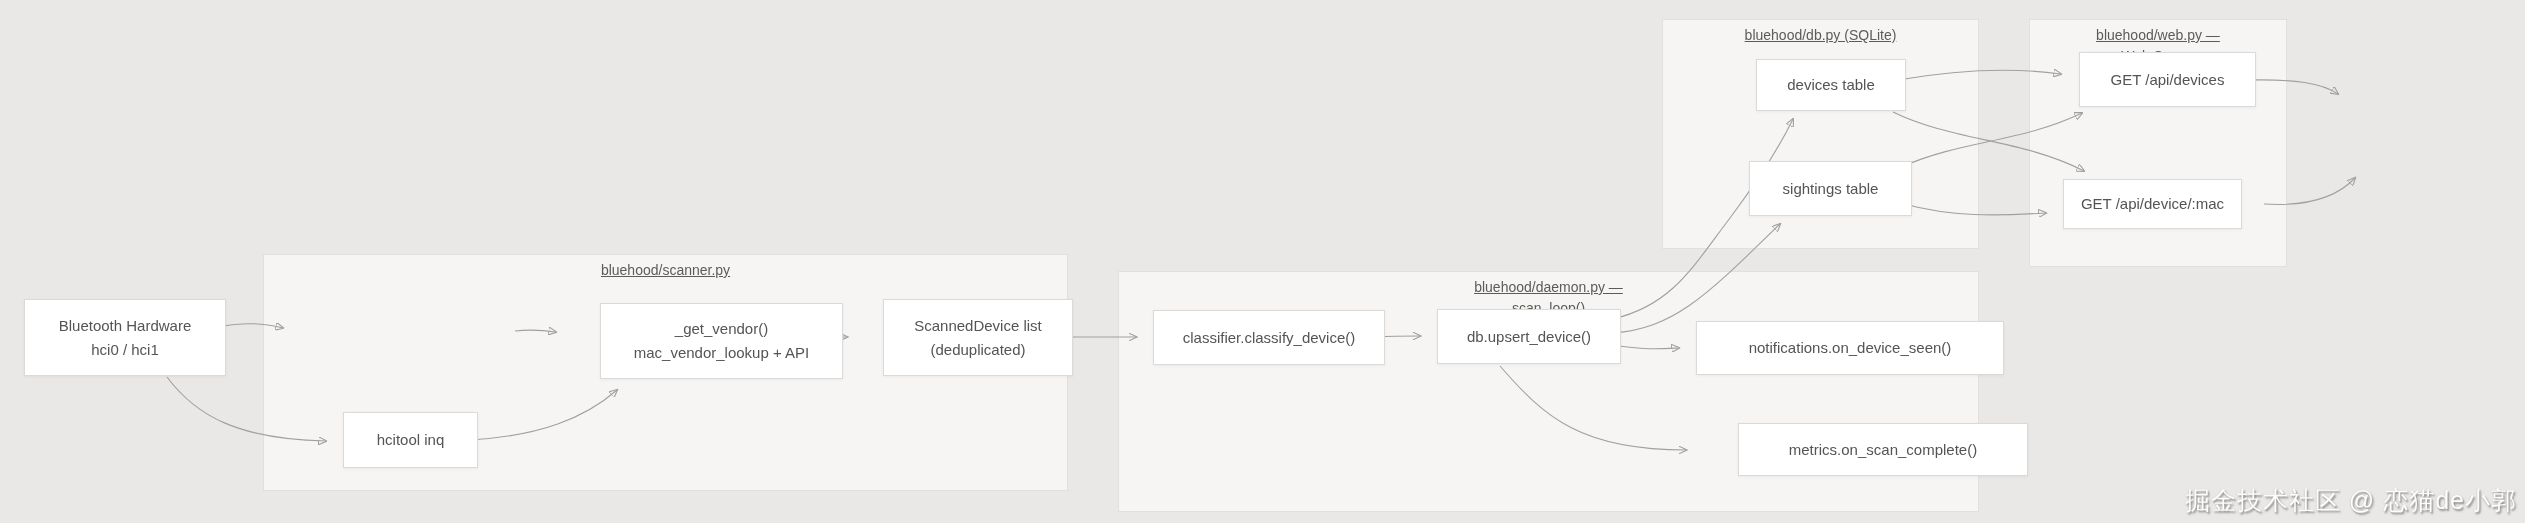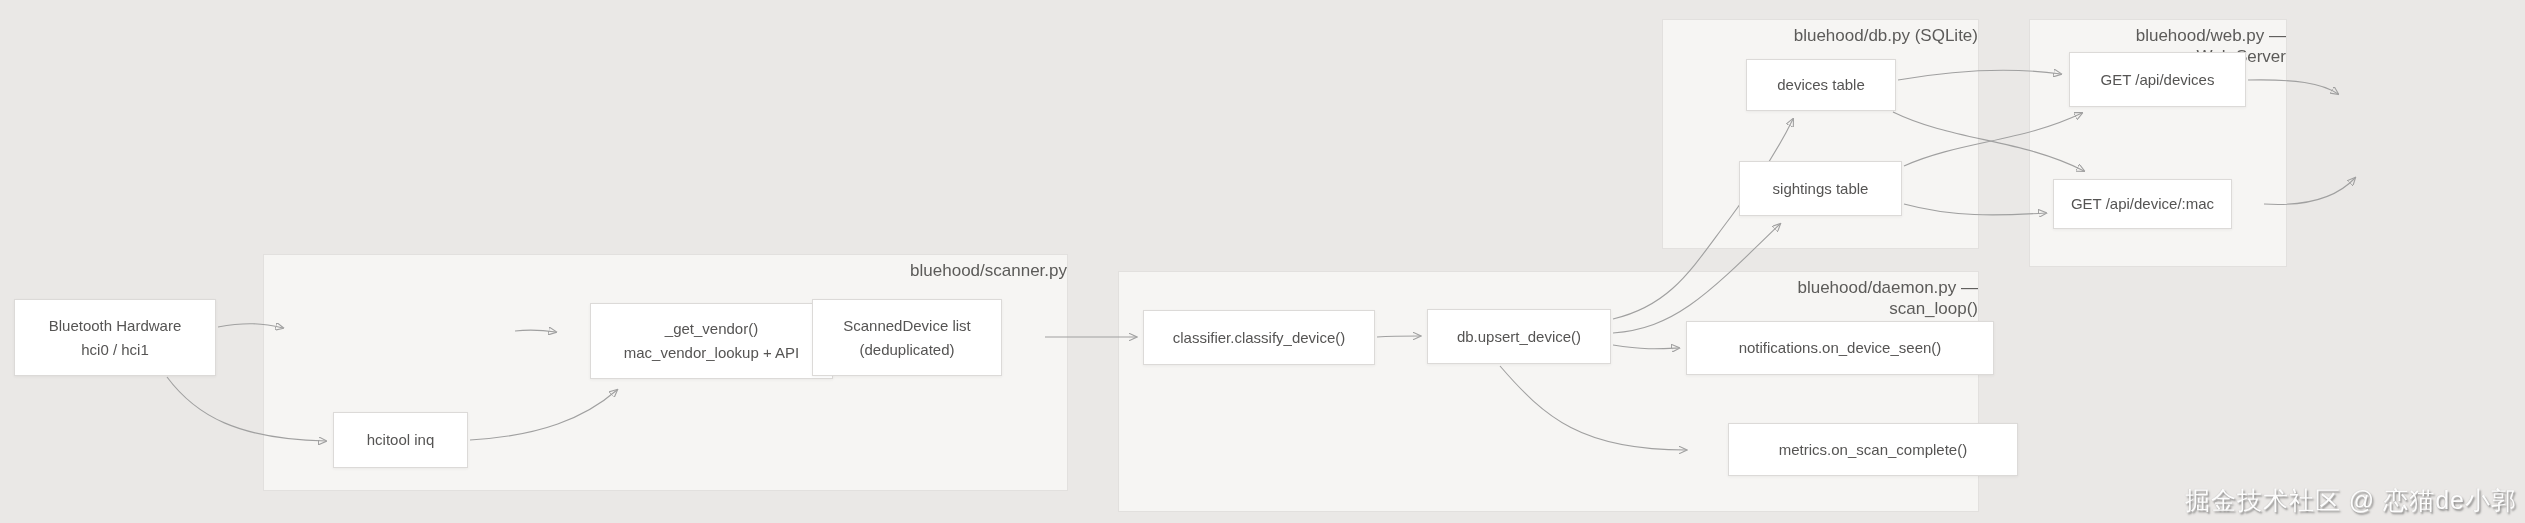--- a/index.html
+++ b/index.html
@@ -13,26 +13,27 @@
   }
   
   .group{
     position:absolute;z-index:1;
     background:#f6f5f3;
     border:1px solid #e2e0de;
     box-sizing:border-box;
   }
   .group-title{
     width:100%;
-    text-align:right;
+    text-align:center;
     padding-top:5px;
-    font-size:17px;
+    font-size:14px;
     line-height:21px;
     color:#5c5b59;
     white-space:nowrap;
+    text-decoration:underline;
   }
   .g-scanner{left:263px;top:254px;width:805px;height:237px}
   .g-daemon {left:1118px;top:271px;width:861px;height:241px}
   .g-db     {left:1662px;top:19px; width:317px;height:230px}
   .g-web    {left:2029px;top:19px; width:258px;height:248px}
 
   
   svg.edges{position:absolute;left:0;top:0;z-index:2;pointer-events:none;}
   svg.edges path{fill:none;stroke:#a0a0a0;stroke-width:1.1px;}
 
@@ -42,26 +43,27 @@
     background:#ffffff;
     border:1px solid #dcdad8;
     box-shadow:0 1px 3px rgba(0,0,0,0.05);
     box-sizing:border-box;
     display:flex;flex-direction:column;
     align-items:center;justify-content:center;
     font-size:15px;line-height:24px;
     color:#555453;
     white-space:nowrap;
     text-align:center;
+    margin-left:10px;
   }
   .n-bt           {left:14px;  top:299px;width:202px;height:77px}
   .n-bleak        {left:289px; top:304px;width:224px;height:54px}
   .n-hcitool      {left:333px; top:412px;width:135px;height:56px}
   .n-getvendor    {left:590px; top:303px;width:243px;height:76px}
-  .n-scanned      {left:812px; top:299px;width:190px;height:77px}
+  .n-scanned      {left:873px; top:299px;width:190px;height:77px}
   .n-classifier   {left:1143px;top:310px;width:232px;height:55px}
   .n-upsert       {left:1427px;top:309px;width:184px;height:55px}
   .n-notifications{left:1686px;top:321px;width:308px;height:54px}
   .n-metrics      {left:1728px;top:423px;width:290px;height:53px}
   .n-devices      {left:1746px;top:59px; width:150px;height:52px}
   .n-sightings    {left:1739px;top:161px;width:163px;height:55px}
   .n-apidevices   {left:2069px;top:52px; width:177px;height:55px}
   .n-apimac       {left:2053px;top:179px;width:179px;height:50px}
   .n-browser      {left:2336px;top:98px; width:181px;height:75px}
 

